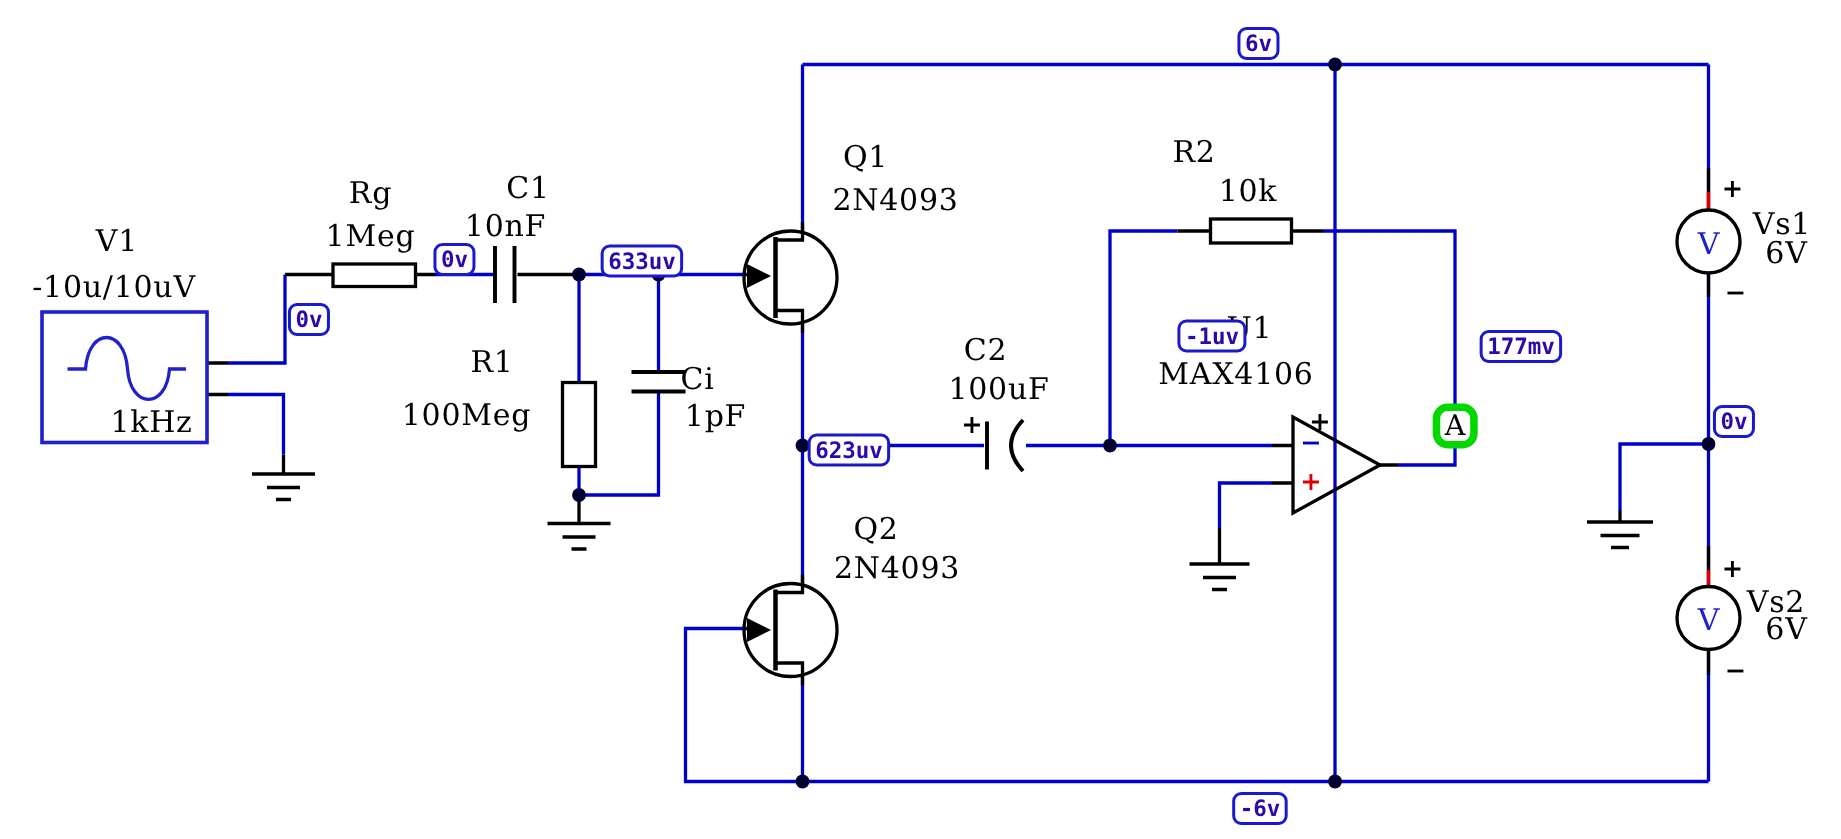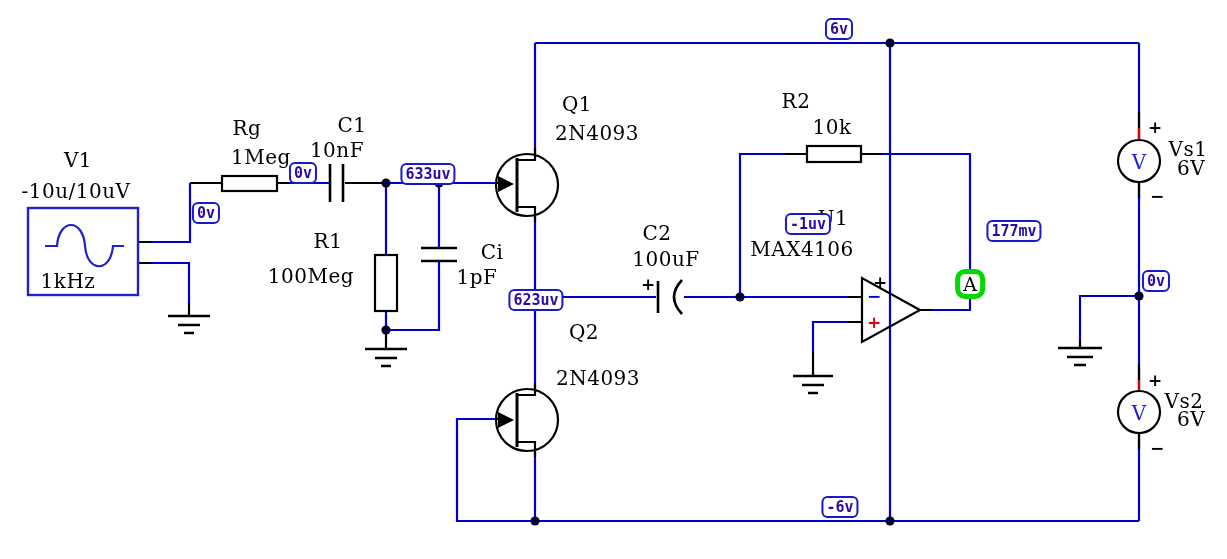--- a/index.html
+++ b/index.html
@@ -137,58 +137,58 @@
       <circle cx="740" cy="297" r="4.6"></circle>
       <circle cx="890" cy="43" r="4.6"></circle>
       <circle cx="535" cy="521" r="4.6"></circle>
       <circle cx="890" cy="521" r="4.6"></circle>
       <circle cx="1139" cy="296" r="4.6"></circle>
     </g>
   </svg>
 
   <span class="lbl" style="left:78px;top:160px">V1</span>
   <span class="lbl" style="left:76px;top:191px">-10u/10uV</span>
-  <span class="lbl" style="left:68px;top:281px">1kHz</span>
+  <span class="lbl" style="left:101px;top:281px">1kHz</span>
   <span class="lbl" style="left:247px;top:128px">Rg</span>
-  <span class="lbl" style="left:261px;top:157px">1Meg</span>
+  <span class="lbl" style="left:247px;top:157px">1Meg</span>
   <span class="lbl" style="left:352px;top:125px">C1</span>
   <span class="lbl" style="left:337px;top:150px">10nF</span>
   <span class="lbl" style="left:328px;top:241px">R1</span>
   <span class="lbl" style="left:311px;top:276px">100Meg</span>
-  <span class="lbl" style="left:492px;top:252px">Ci</span>
+  <span class="lbl" style="left:465px;top:252px">Ci</span>
   <span class="lbl" style="left:477px;top:277px">1pF</span>
   <span class="lbl" style="left:577px;top:104px">Q1</span>
   <span class="lbl" style="left:597px;top:133px">2N4093</span>
-  <span class="lbl" style="left:584px;top:332px">Q2</span>
+  <span class="lbl" style="left:584px;top:352px">Q2</span>
   <span class="lbl" style="left:598px;top:378px">2N4093</span>
   <span class="lbl" style="left:657px;top:233px">C2</span>
   <span class="lbl" style="left:666px;top:259px">100uF</span>
   <span class="mark" style="left:648px;top:284px">+</span>
   <span class="lbl" style="left:796px;top:101px">R2</span>
   <span class="lbl" style="left:832px;top:127px">10k</span>
   <span class="lbl" style="left:833px;top:218px">U1</span>
-  <span class="lbl" style="left:802px;top:249px">MAX4106</span>
+  <span class="lbl" style="left:824px;top:249px">MAX4106</span>
   <span class="mark" style="left:880px;top:282px">+</span>
   <span class="mark blue" style="left:874px;top:296px">−</span>
   <span class="mark red" style="left:874px;top:322px">+</span>
   <span class="lbl" style="left:1188px;top:149px">Vs1</span>
   <span class="lbl" style="left:1191px;top:168px">6V</span>
   <span class="vsym" style="left:1139px;top:162px">V</span>
   <span class="mark" style="left:1155px;top:127px">+</span>
   <span class="mark" style="left:1157px;top:196px">−</span>
   <span class="lbl" style="left:1184px;top:401px">Vs2</span>
   <span class="lbl" style="left:1191px;top:419px">6V</span>
   <span class="vsym" style="left:1139px;top:413px">V</span>
   <span class="mark" style="left:1155px;top:380px">+</span>
   <span class="mark" style="left:1157px;top:448px">−</span>
 
   <span class="node" style="left:206px;top:213px">0v</span>
   <span class="node" style="left:303px;top:173px">0v</span>
   <span class="node" style="left:428px;top:174px">633uv</span>
-  <span class="node" style="left:536px;top:300px">623uv</span>
+  <span class="node" style="left:566px;top:300px">623uv</span>
   <span class="node" style="left:808px;top:224px">-1uv</span>
   <span class="node" style="left:1014px;top:231px">177mv</span>
   <span class="node" style="left:839px;top:29px">6v</span>
-  <span class="node" style="left:840px;top:507px">-6v</span>
+  <span class="node" style="left:840px;top:539px">-6v</span>
   <span class="node" style="left:1156px;top:281px">0v</span>
 
   <span class="probe" style="left:970px;top:284px">A</span>
 </div>
 
 </body></html>

